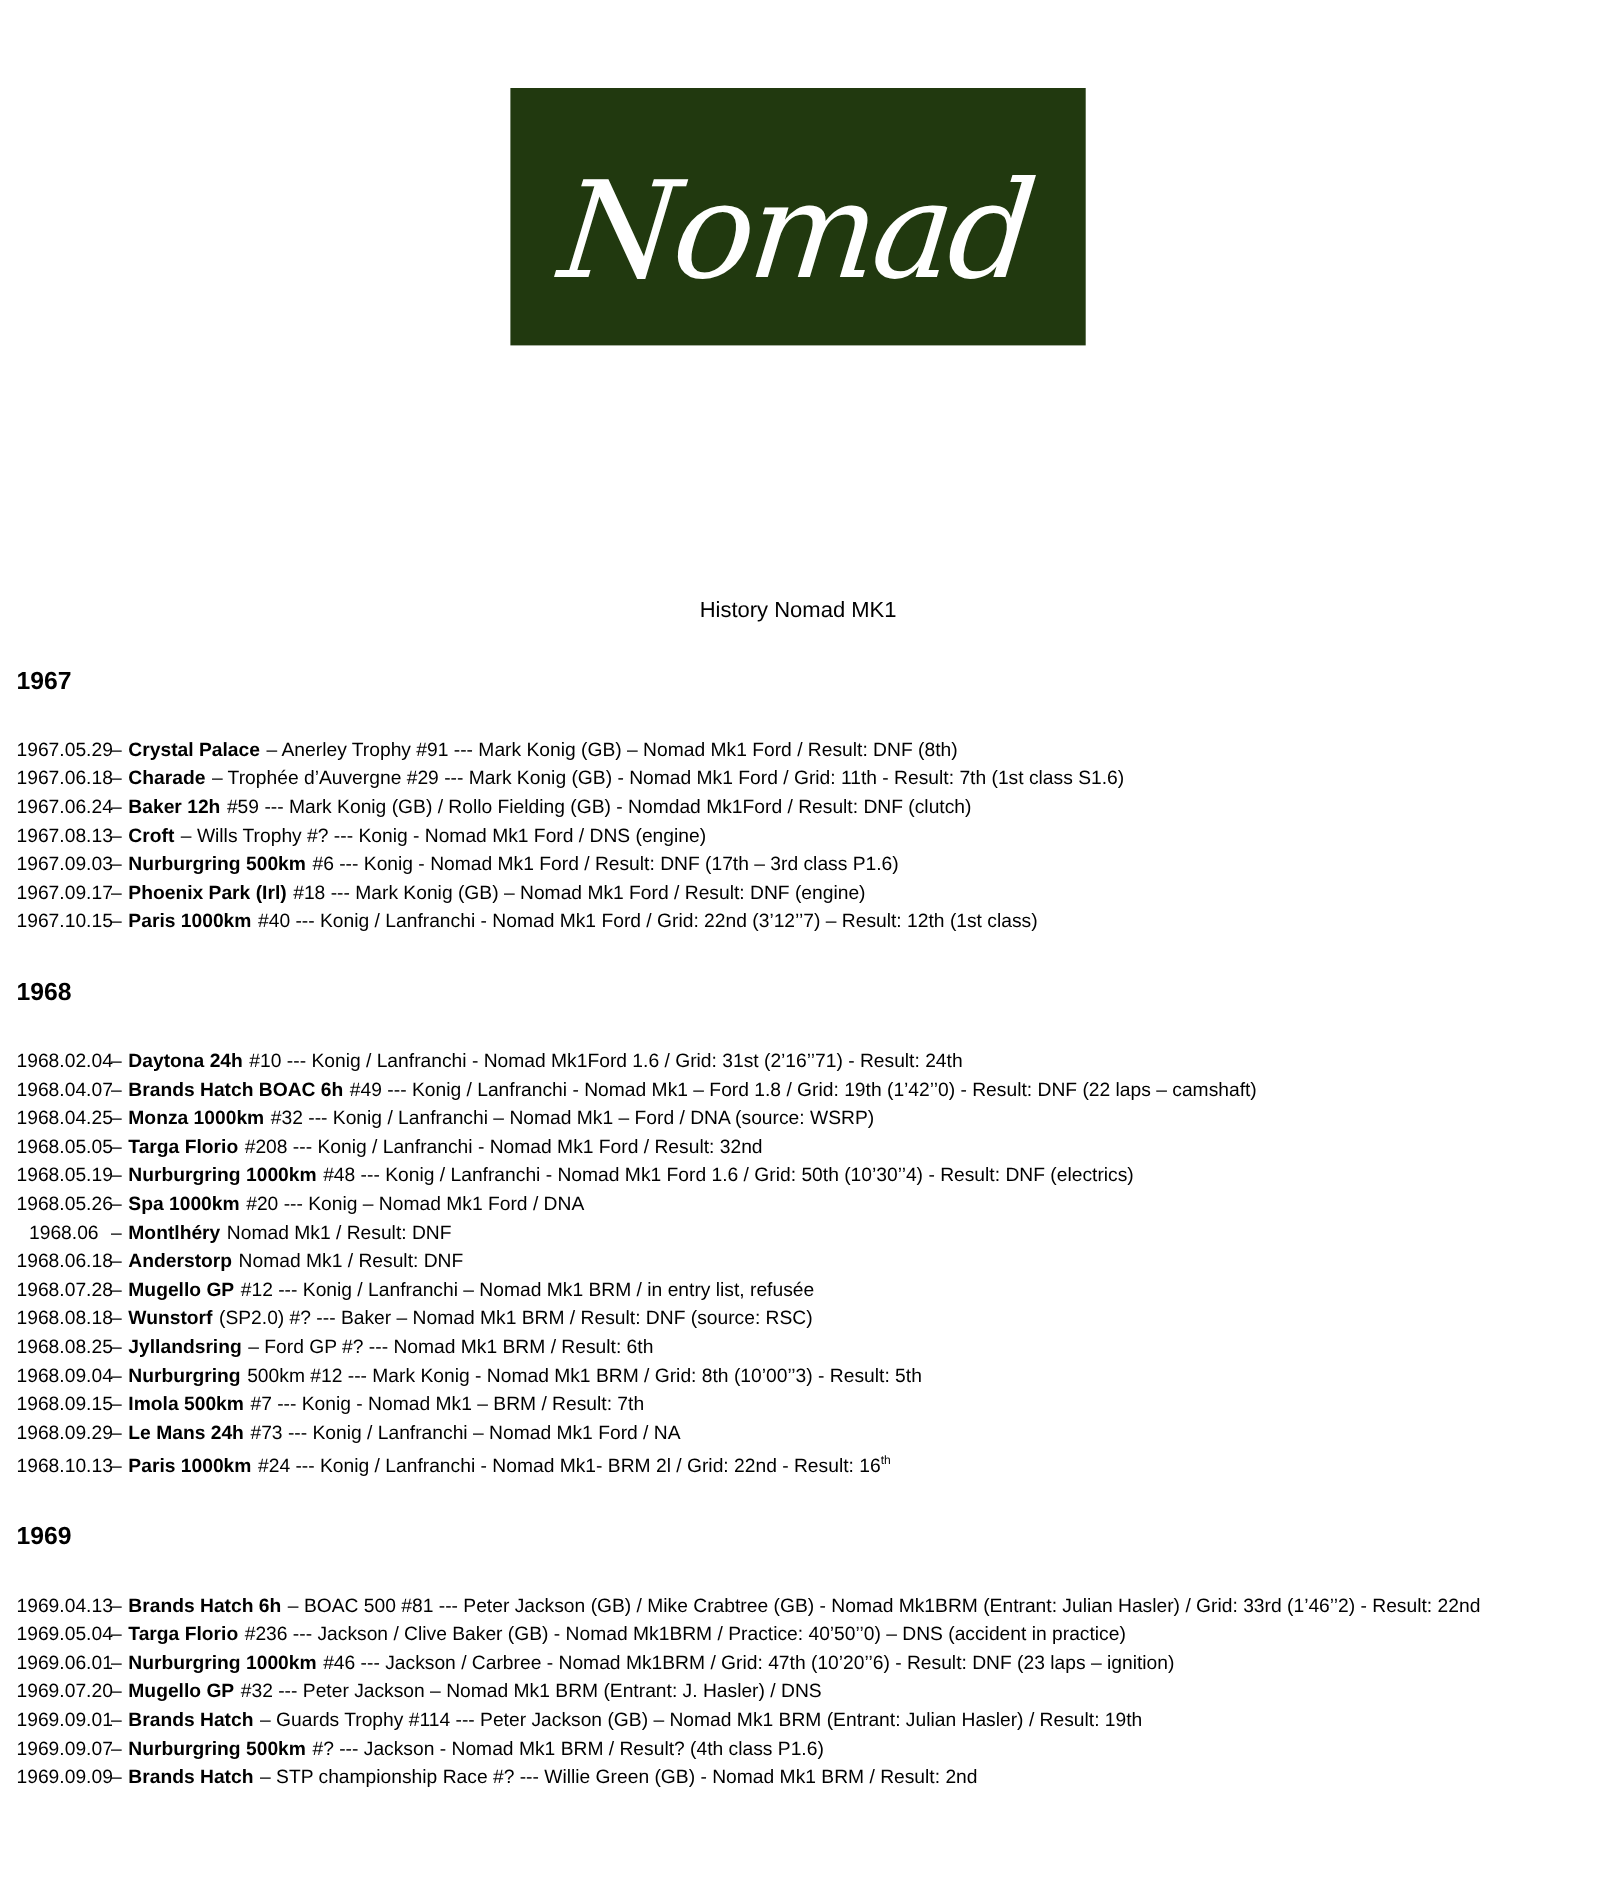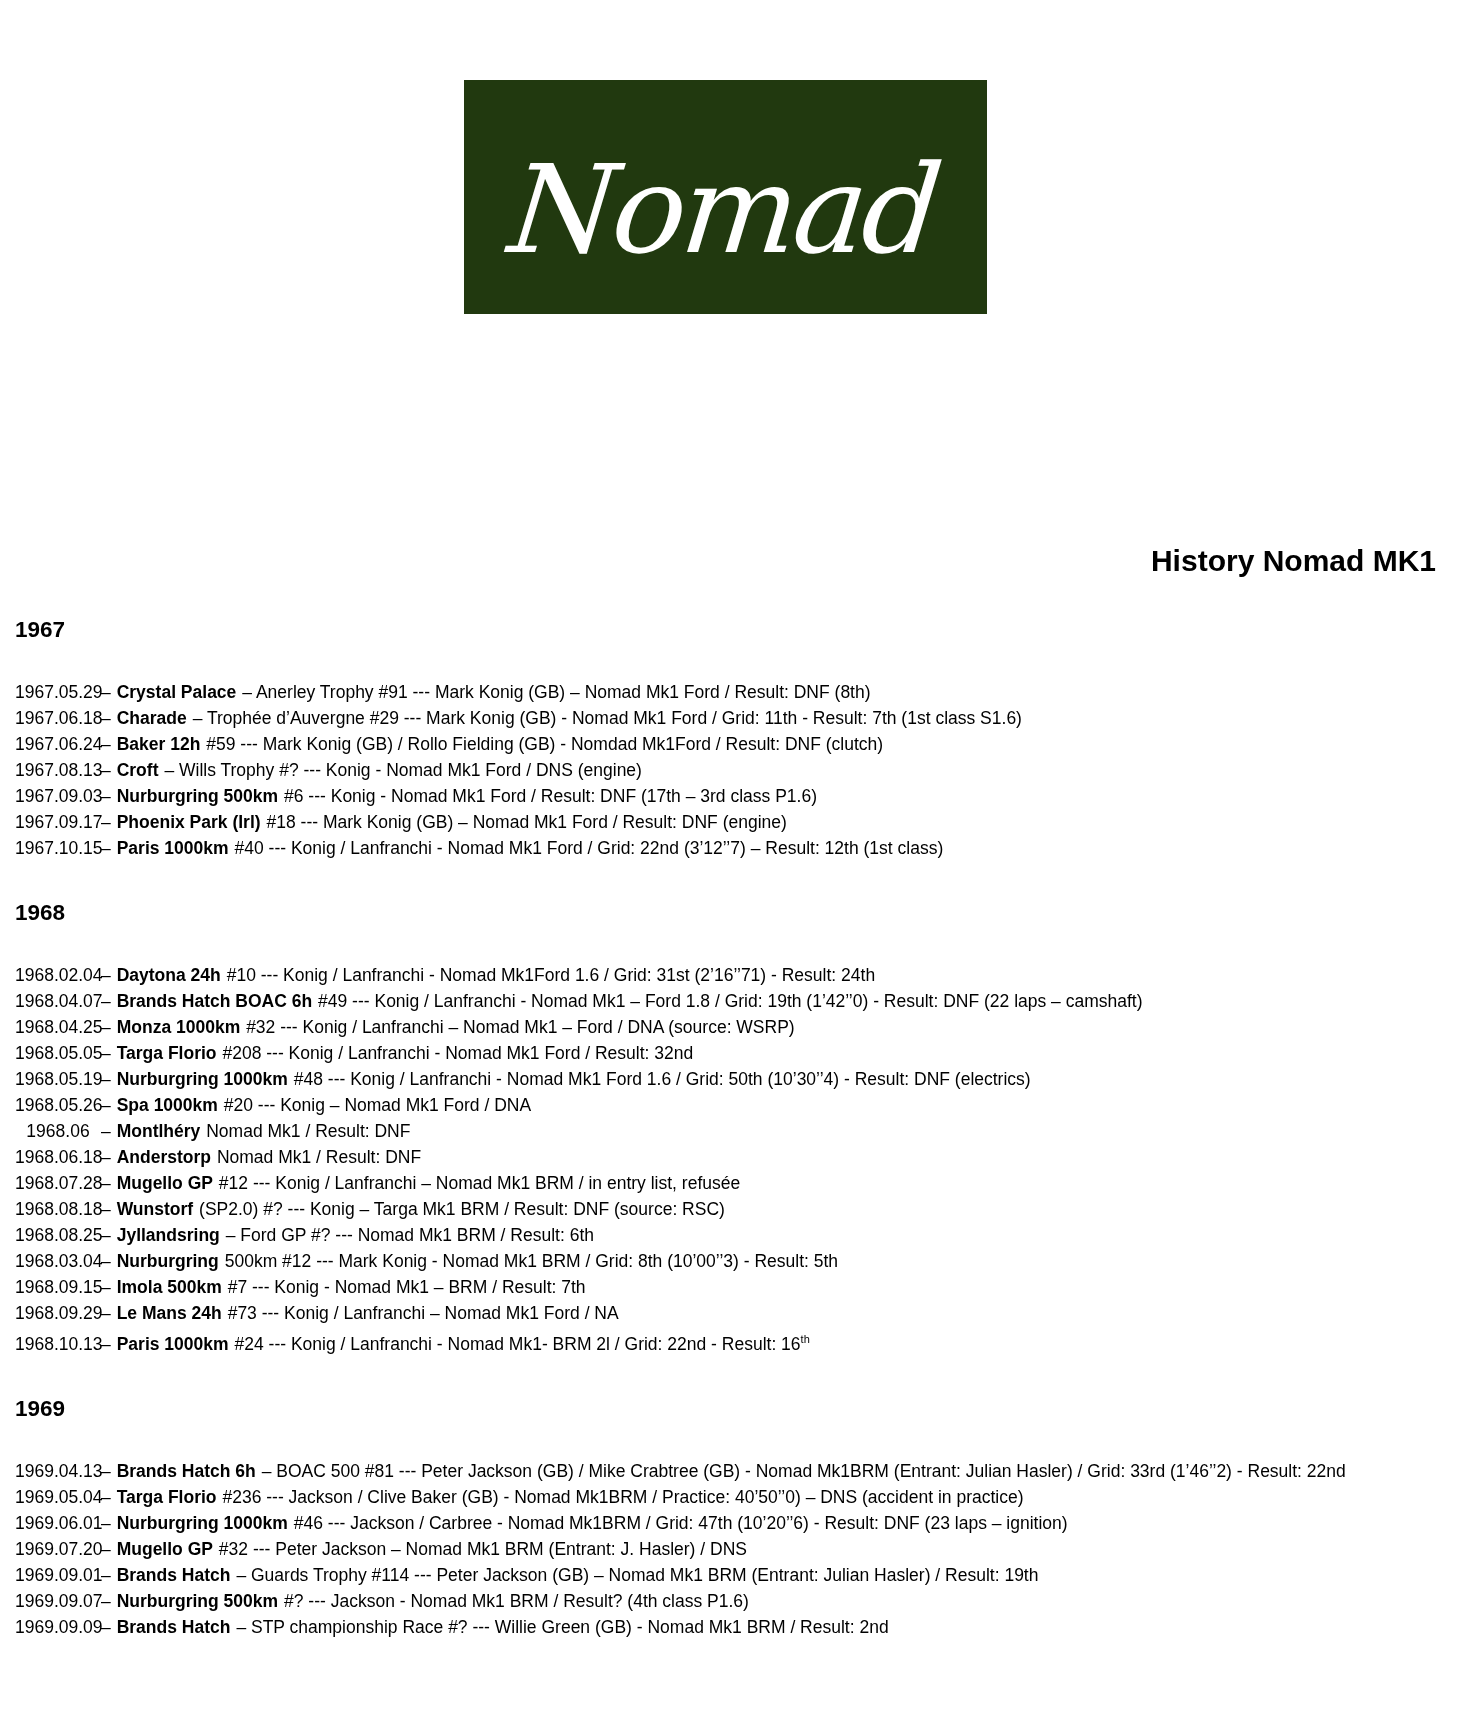--- a/index.html
+++ b/index.html
@@ -24,23 +24,23 @@
     color:#ffffff;
     font-size:122px;
     line-height:1;
     padding-top:26px;
     letter-spacing:-4px;
     transform:skewX(-6deg);
   }
 
   .title {
     margin-top:230px;
-    text-align:right;
-    font-size:30px;
-    font-weight:bold;
+    text-align:center;
+    font-size:20px;
+    font-weight:normal;
   }
 
   h2.year {
     font-size:22.5px;
     font-weight:bold;
     margin-top:39px;
     line-height:26px;
   }
   .entries { margin-top:36px; }
 
@@ -84,23 +84,23 @@
     <div class="entries">
       <div class="entry"><span class="date">1968.02.04</span><span class="sep">–</span><b class="race">Daytona 24h</b><span class="rest">#10 --- Konig / Lanfranchi - Nomad Mk1Ford 1.6 / Grid: 31st (2’16’’71) - Result: 24th</span></div>
       <div class="entry"><span class="date">1968.04.07</span><span class="sep">–</span><b class="race">Brands Hatch BOAC 6h</b><span class="rest">#49 --- Konig / Lanfranchi - Nomad Mk1 – Ford 1.8 / Grid: 19th (1’42’’0) - Result: DNF (22 laps – camshaft)</span></div>
       <div class="entry"><span class="date">1968.04.25</span><span class="sep">–</span><b class="race">Monza 1000km</b><span class="rest">#32 --- Konig / Lanfranchi – Nomad Mk1 – Ford / DNA (source: WSRP)</span></div>
       <div class="entry"><span class="date">1968.05.05</span><span class="sep">–</span><b class="race">Targa Florio</b><span class="rest">#208 --- Konig / Lanfranchi - Nomad Mk1 Ford / Result: 32nd</span></div>
       <div class="entry"><span class="date">1968.05.19</span><span class="sep">–</span><b class="race">Nurburgring 1000km</b><span class="rest">#48 --- Konig / Lanfranchi - Nomad Mk1 Ford 1.6 / Grid: 50th (10’30’’4) - Result: DNF (electrics)</span></div>
       <div class="entry"><span class="date">1968.05.26</span><span class="sep">–</span><b class="race">Spa 1000km</b><span class="rest">#20 --- Konig – Nomad Mk1 Ford / DNA</span></div>
       <div class="entry"><span class="date">1968.06</span><span class="sep">–</span><b class="race">Montlhéry</b><span class="rest">Nomad Mk1 / Result: DNF</span></div>
       <div class="entry"><span class="date">1968.06.18</span><span class="sep">–</span><b class="race">Anderstorp</b><span class="rest">Nomad Mk1 / Result: DNF</span></div>
       <div class="entry"><span class="date">1968.07.28</span><span class="sep">–</span><b class="race">Mugello GP</b><span class="rest">#12 --- Konig / Lanfranchi – Nomad Mk1 BRM / in entry list, refusée</span></div>
-      <div class="entry"><span class="date">1968.08.18</span><span class="sep">–</span><b class="race">Wunstorf</b><span class="rest">(SP2.0) #? --- Konig – Targa Mk1 BRM / Result: DNF (source: RSC)</span></div>
+      <div class="entry"><span class="date">1968.08.18</span><span class="sep">–</span><b class="race">Wunstorf</b><span class="rest">(SP2.0) #? --- Baker – Nomad Mk1 BRM / Result: DNF (source: RSC)</span></div>
       <div class="entry"><span class="date">1968.08.25</span><span class="sep">–</span><b class="race">Jyllandsring</b><span class="rest">– Ford GP #? --- Nomad Mk1 BRM / Result: 6th</span></div>
-      <div class="entry"><span class="date">1968.03.04</span><span class="sep">–</span><b class="race">Nurburgring</b><span class="rest">500km #12 --- Mark Konig - Nomad Mk1 BRM / Grid: 8th (10’00’’3) - Result: 5th</span></div>
+      <div class="entry"><span class="date">1968.09.04</span><span class="sep">–</span><b class="race">Nurburgring</b><span class="rest">500km #12 --- Mark Konig - Nomad Mk1 BRM / Grid: 8th (10’00’’3) - Result: 5th</span></div>
       <div class="entry"><span class="date">1968.09.15</span><span class="sep">–</span><b class="race">Imola 500km</b><span class="rest">#7 --- Konig - Nomad Mk1 – BRM / Result: 7th</span></div>
       <div class="entry"><span class="date">1968.09.29</span><span class="sep">–</span><b class="race">Le Mans 24h</b><span class="rest">#73 --- Konig / Lanfranchi – Nomad Mk1 Ford / NA</span></div>
       <div class="entry"><span class="date">1968.10.13</span><span class="sep">–</span><b class="race">Paris 1000km</b><span class="rest">#24 --- Konig / Lanfranchi - Nomad Mk1- BRM 2l / Grid: 22nd - Result: 16</span><sup class="sup">th</sup></div>
     </div>
   </section>
 
   <section>
     <h2 class="year">1969</h2>
     <div class="entries">
       <div class="entry"><span class="date">1969.04.13</span><span class="sep">–</span><b class="race">Brands Hatch 6h</b><span class="rest">– BOAC 500 #81 --- Peter Jackson (GB) / Mike Crabtree (GB) - Nomad Mk1BRM (Entrant: Julian Hasler) / Grid: 33rd (1’46’’2) - Result: 22nd</span></div>

